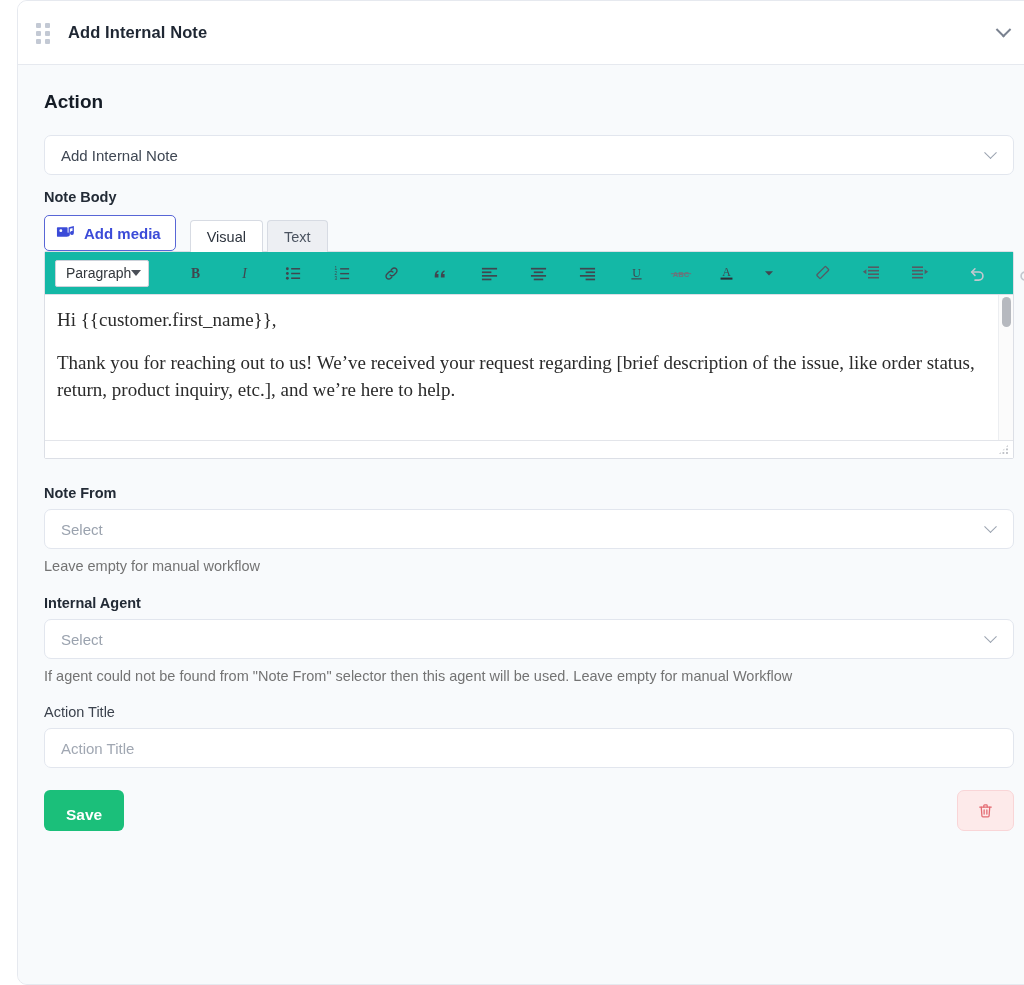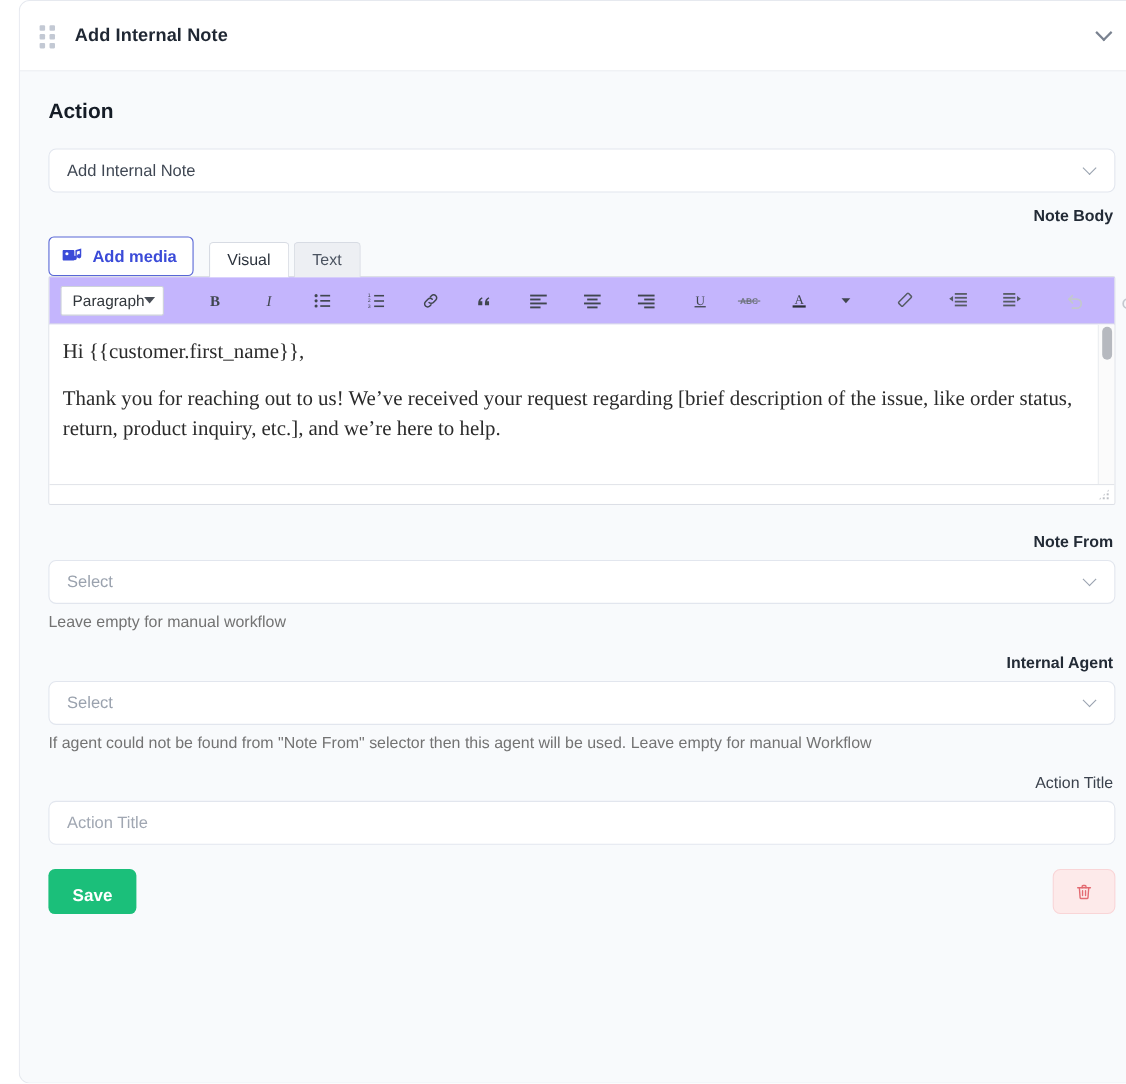--- a/index.html
+++ b/index.html
@@ -70,21 +70,21 @@
     padding: 26px 28px 0 26px;
     background: #f8fafc;
     height: calc(985px - 64px);
   }
   .section-title {
     font-size: 19px; font-weight: 700; color: #151c26;
     margin: 0 0 22px 0;
   }
   .field-label {
     font-size: 14.5px; font-weight: 700; color: #232b36;
-    margin: 0 0 8px 0; display: block; text-align: right;
+    margin: 0 0 8px 0; display: block;
   }
   .field-label.light { font-weight: 400; color: #3b424d; }
   .field-help {
     font-size: 14.5px; color: #737373; margin: 9px 0 0 0;
   }
 
   .select-box, .text-box {
     height: 40px;
     background: #ffffff;
     border: 1px solid #e2e6ee;
@@ -171,21 +171,21 @@
     cursor: pointer;
   }
 
   .editor-box {
     border: 1px solid #dcdfe6;
     background: #ffffff;
     border-radius: 2px;
   }
   .editor-toolbar {
     height: 43px;
-    background: #c4b5fd;
+    background: #14b8a6;
     border-bottom: 1px solid #dcdfe6;
     display: flex; align-items: center;
     padding: 0 10px;
     gap: 19px;
   }
   .para-select {
     width: 148px; height: 27px;
     background: #fff;
     border: 1px solid #cdd2da;
     border-radius: 2px;

